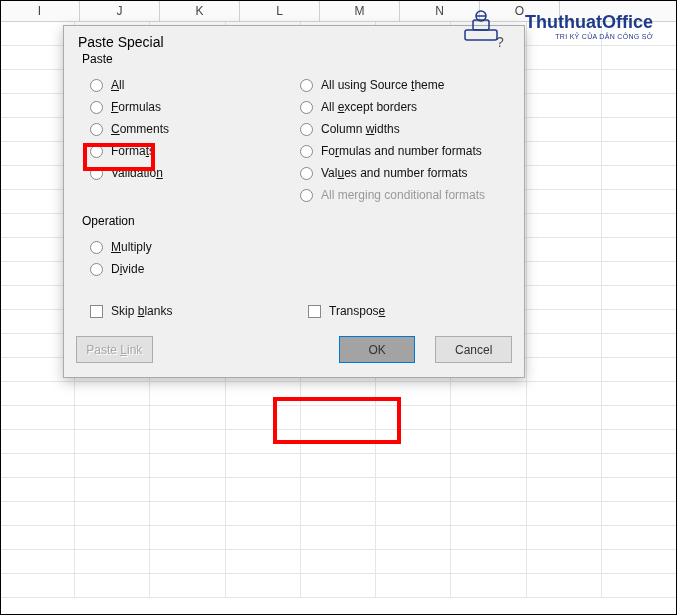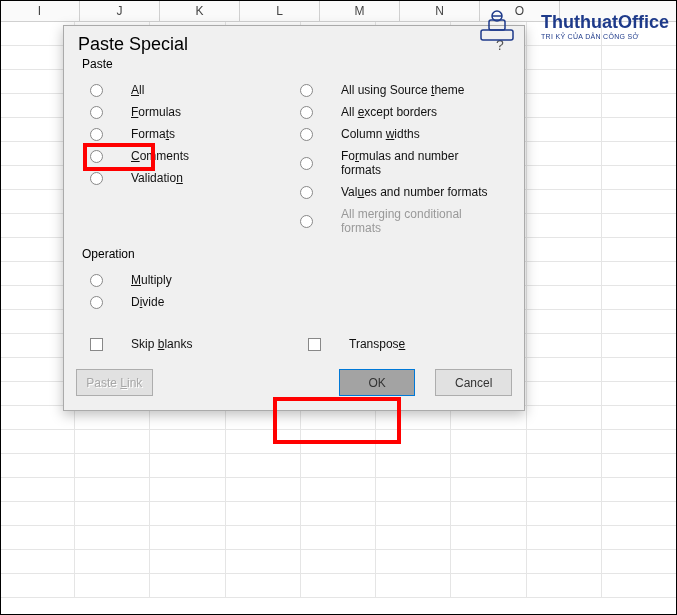--- a/index.html
+++ b/index.html
@@ -9,52 +9,52 @@
   .sheet { position: absolute; inset: 0; }
   .colhdr { display: flex; height: 22px; border-bottom: 1px solid #d0d0d0; background: #fafafa; }
   .colhdr div { width: 80px; border-right: 1px solid #d0d0d0; text-align: center; line-height: 22px; color: #444; }
   .rows { position: absolute; top: 22px; left: 0; right: 0; bottom: 0; }
   .row { height: 24px; border-bottom: 1px solid #e5e5e5; display: flex; }
   .row div { width: 80px; border-right: 1px solid #e5e5e5; }
 
   
   .dlg { position: absolute; left: 63px; top: 25px; width: 462px; background: #f0f0f0; border: 1px solid #aaa; box-shadow: 0 4px 12px rgba(0,0,0,.25); padding-bottom: 14px; }
   .titlebar { display: flex; align-items: center; padding: 8px 14px 6px; }
-  .titlebar .title { flex: 1; font-size: 18px; }
+  .titlebar .title { flex: 1; font-size: 14px; }
   .titlebar .help { width: 20px; text-align: center; font-size: 14px; color: #555; cursor: pointer; }
 
   .frame { margin: 4px 12px 0; position: relative; padding: 14px 8px 8px; }
   .frame-label { position: absolute; top: -8px; left: 4px; padding: 0 2px; background: #f0f0f0; font-size: 12px; }
   .cols { display: flex; }
   .col { flex: 1; }
   .radio, .check { display: flex; align-items: center; margin: 4px 6px 8px; cursor: pointer; }
   .radio .btn, .check .btn { width: 13px; height: 13px; margin-right: 8px; background: #fff; border: 1px solid #888; flex-shrink: 0; position: relative; }
   .radio .btn { border-radius: 50%; }
   .radio.selected .btn::after { content: ""; position: absolute; inset: 2px; border-radius: 50%; background: #333; }
-  .radio .lbl, .check .lbl { color: #111; margin-left: 20px; }
+  .radio .lbl, .check .lbl { color: #111; }
   .radio.disabled .lbl { color: #999; }
   .radio .lbl u, .check .lbl u, .btnrow button u { text-decoration: underline; }
   .radio.selected .lbl { outline: 1px dotted #888; outline-offset: 1px; padding: 0 1px; }
 
   .checkrow { display: flex; margin: 8px 12px 0; }
   .checkrow .col { flex: 1; display: flex; }
   .checkrow .check { margin: 4px 14px; }
 
   .btnrow { display: flex; justify-content: flex-start; margin: 14px 12px 0; gap: 20px; }
   .btnrow .spacer { width: 202px; }
   .btnrow button { width: 105px; height: 27px; border: 1px solid #adadad; background: #e1e1e1; color: #333; cursor: pointer; font-size: 12px; }
   .btnrow button.disabled { color: #a7a7a7; text-shadow: 1px 1px 0 #fff; cursor: default; }
   .btnrow button.default { background: #a3a3a3; border-color: #0078d7; }
 
   .annot { position: absolute; border: 4px solid #ff0000; pointer-events: none; }
   .annot-values { left: 83px; top: 143px; width: 72px; height: 28px; }
   .annot-ok    { left: 273px; top: 397px; width: 128px; height: 47px; }
 
   
-  .wm { position: absolute; right: 8px; top: 6px; display: flex; align-items: center; gap: 24px; color: #1e3a8a; }
+  .wm { position: absolute; right: 24px; top: 6px; display: flex; align-items: center; gap: 24px; color: #1e3a8a; text-align: right; }
   .wm .ic { width: 40px; height: 40px; display: flex; align-items: center; justify-content: center; }
   .wm .ic svg { width: 100%; height: 100%; }
   .wm .t1 { font-size: 18px; font-weight: 700; }
   .wm .t2 { font-size: 7px; letter-spacing: .3px; }
 
   
   .outer { position: absolute; inset: 0; border: 1px solid #000; pointer-events: none; }
 </style>
 </head>
 <body>
@@ -350,25 +350,25 @@
           <label class="radio">
             <span class="btn"></span>
             <span class="lbl"><u>A</u>ll</span>
           </label>
           <label class="radio">
             <span class="btn"></span>
             <span class="lbl"><u>F</u>ormulas</span>
           </label>
           <label class="radio">
             <span class="btn"></span>
+            <span class="lbl"><u>C</u>omments</span>
+          </label>
+          <label class="radio">
+            <span class="btn"></span>
             <span class="lbl">Forma<u>t</u>s</span>
-          </label>
-          <label class="radio">
-            <span class="btn"></span>
-            <span class="lbl"><u>C</u>omments</span>
           </label>
           <label class="radio">
             <span class="btn"></span>
             <span class="lbl">Validatio<u>n</u></span>
           </label>
         </div>
       <div class="col">
           <label class="radio">
             <span class="btn"></span>
             <span class="lbl">All using Source <u>t</u>heme</span>

